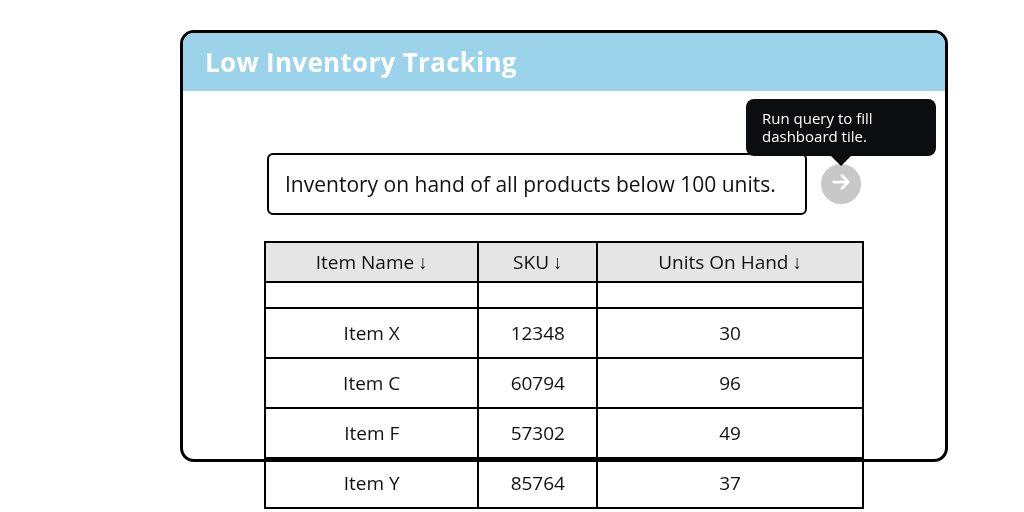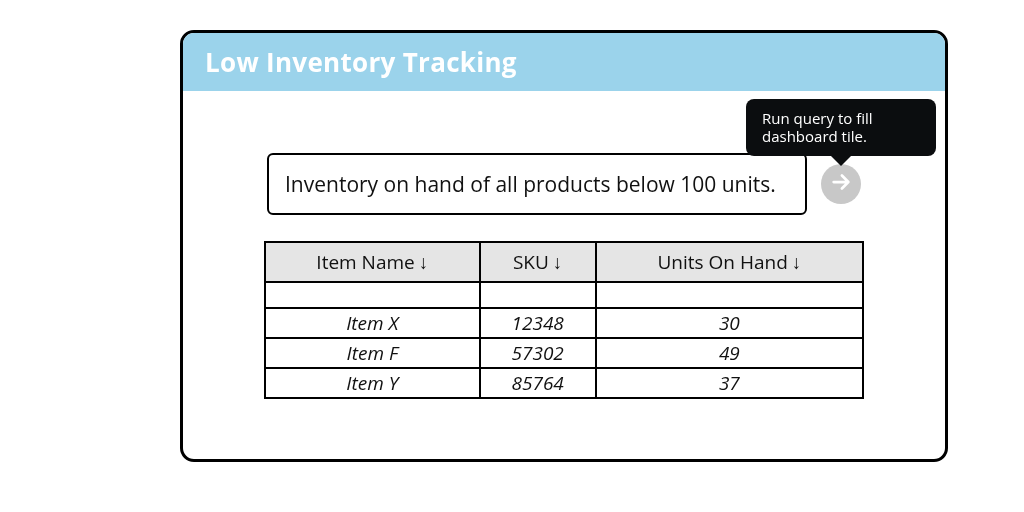--- a/index.html
+++ b/index.html
@@ -102,23 +102,22 @@
   thead th {
     background: #e5e5e5;
     font-weight: 400;
     border: 2px solid #000;
     padding: 6px 8px;
   }
   thead th .sort { margin-left: 4px; }
   tbody td {
     border: 2px solid #000;
     text-align: center;
-    padding: 1px 8px;
+    padding: 11px 8px;
     height: 30px;
-    font-style: italic;
   }
   tbody tr.empty td { height: 26px; }
 </style>
 </head>
 <body>
 <div class="canvas">
 
   <div class="tile">
     <div class="tile-header">
       <div class="tile-title">Low Inventory Tracking</div>
@@ -156,20 +155,25 @@
             <td></td>
             <td></td>
             <td></td>
           </tr>
           <tr>
             <td>Item X</td>
             <td>12348</td>
             <td>30</td>
           </tr>
           <tr>
+            <td>Item C</td>
+            <td>60794</td>
+            <td>96</td>
+          </tr>
+          <tr>
             <td>Item F</td>
             <td>57302</td>
             <td>49</td>
           </tr>
           <tr>
             <td>Item Y</td>
             <td>85764</td>
             <td>37</td>
           </tr>
         </tbody>

